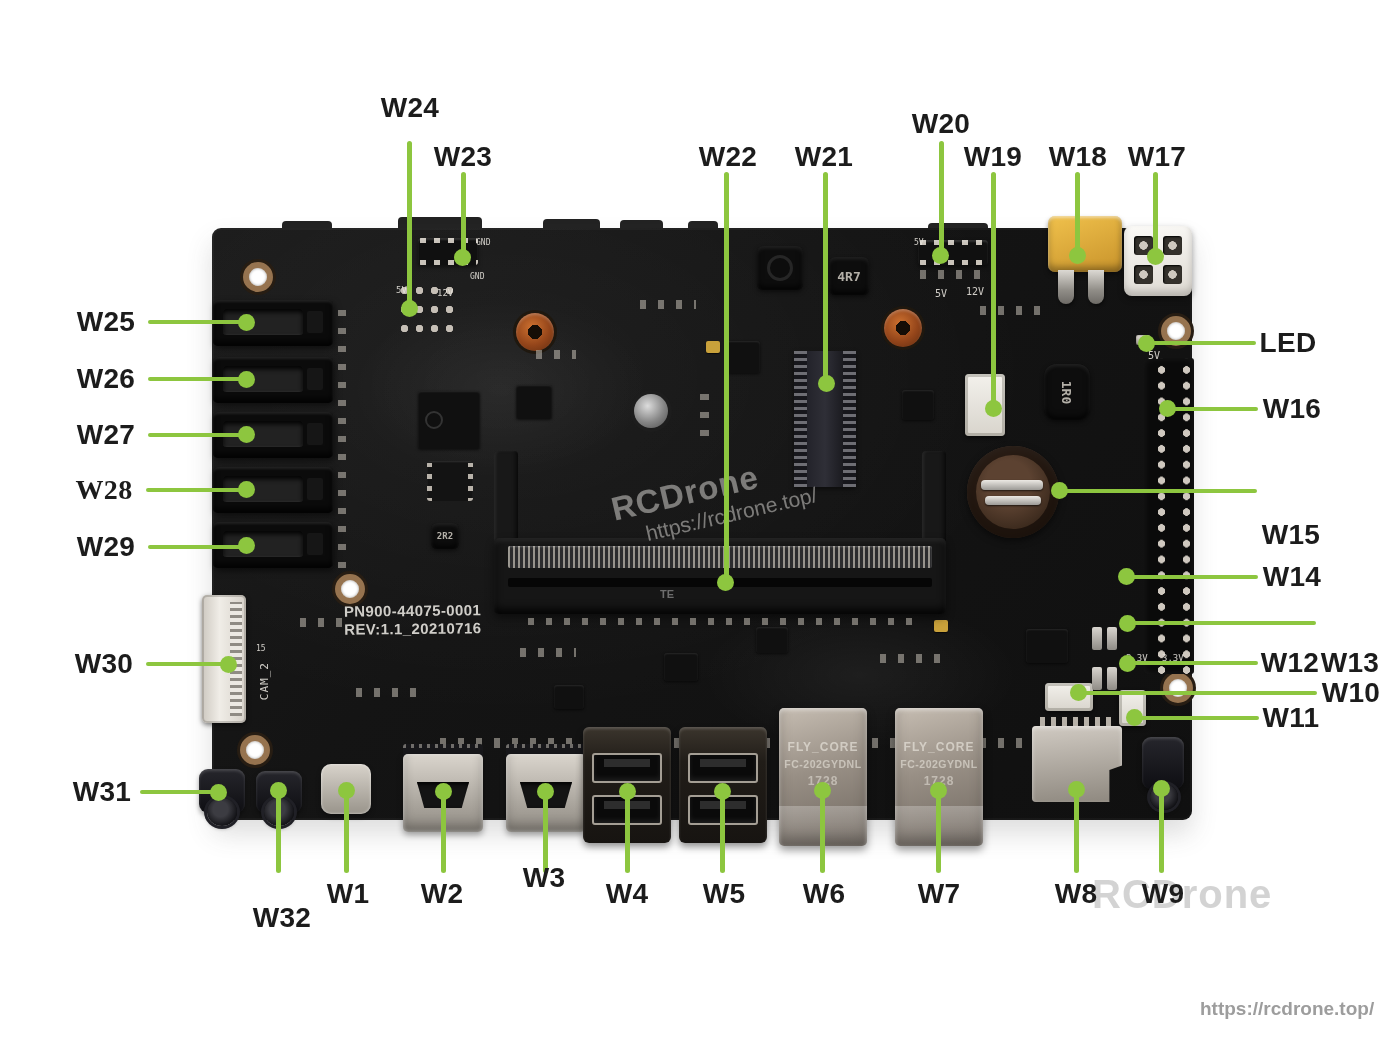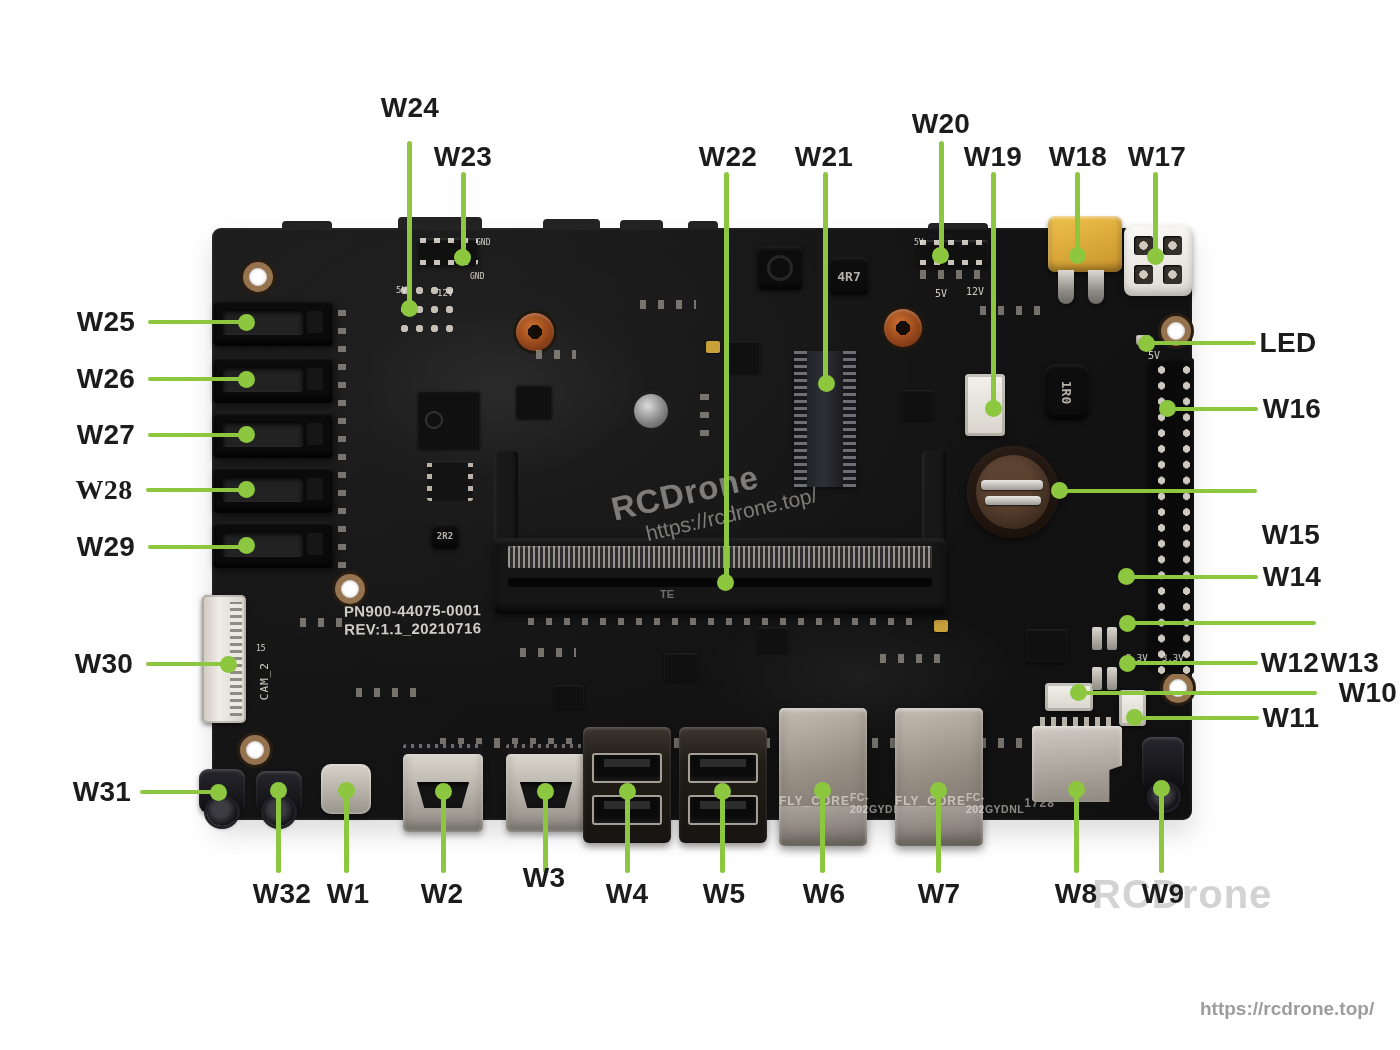--- a/index.html
+++ b/index.html
@@ -117,21 +117,21 @@
     clip-path:polygon(0 0,100% 0,86% 100%,14% 100%);box-shadow:inset 0 2px 4px #000;}
   .conn-topstrip{position:absolute;background-color:#17171a;border-radius:3px 3px 0 0;z-index:3;
     background-image:repeating-linear-gradient(90deg,rgba(200,195,186,.5) 0 3px,rgba(0,0,0,0) 3px 8px);
     background-size:100% 4px;background-repeat:no-repeat;background-position:0 0;}
   .usb2{position:absolute;background:linear-gradient(180deg,#3b352d,#211d18 30%,#171411);border-radius:6px;z-index:4;
     box-shadow:inset 0 2px 3px rgba(255,255,255,.18), 0 4px 7px rgba(0,0,0,.4);}
   .usb-port{position:absolute;left:9px;right:9px;height:30px;background-color:#0a0a0a;border:2px solid #a49e94;
     border-radius:3px;box-sizing:border-box;box-shadow:inset 0 -3px 5px rgba(255,255,255,.08);
     background-image:linear-gradient(#2d2d2d,#2d2d2d);background-size:70% 8px;background-position:50% 4px;background-repeat:no-repeat;}
   .rj45{position:absolute;width:88px;height:138px;border-radius:5px;z-index:4;box-sizing:border-box;
-    padding-top:48px;display:flex;flex-direction:row;align-items:center;
+    padding-top:32px;display:flex;flex-direction:column;align-items:center;
     background:linear-gradient(165deg,#c6bdb2 0%,#988f85 45%,#6f675f 100%);
     box-shadow:inset 0 2px 4px rgba(255,255,255,.5), inset 0 -9px 13px rgba(0,0,0,.25), 0 4px 8px rgba(0,0,0,.4);}
   .rj45-foot{position:absolute;left:0;right:0;bottom:0;height:40px;border-radius:0 0 5px 5px;
     background:linear-gradient(180deg,rgba(255,255,255,.25),rgba(255,255,255,.06));}
   .m1{font:700 12px "Liberation Sans",sans-serif;color:rgba(240,236,228,.6);letter-spacing:1px;}
   .m2{font:700 10.5px "Liberation Sans",sans-serif;color:rgba(240,236,228,.55);letter-spacing:.5px;margin-top:4px;}
   .m3{font:700 12px "Liberation Sans",sans-serif;color:rgba(240,236,228,.5);letter-spacing:1px;margin-top:4px;}
   .sdslot{position:absolute;background:linear-gradient(175deg,#d0cac2,#8e887f);border-radius:4px;z-index:4;
     clip-path:polygon(0 0,100% 0,100% 52%,86% 58%,86% 100%,0 100%);
     box-shadow:inset 0 2px 4px rgba(255,255,255,.5);}
@@ -414,27 +414,27 @@
     <div class="cdot" style="left: 1126px; top: 576px;"></div>
     <div class="clabel" style="left: 1292px; top: 577px;">W14</div>
     <div class="cline h" style="top: 621px; left: 1127px; width: 189px;"></div>
     <div class="cdot" style="left: 1127px; top: 623px;"></div>
     <div class="clabel" style="left: 1350px; top: 623px; margin-top: 40px;">W13</div>
     <div class="cline h" style="top: 661px; left: 1127px; width: 131px;"></div>
     <div class="cdot" style="left: 1127px; top: 663px;"></div>
     <div class="clabel" style="left: 1290px; top: 663px;">W12</div>
     <div class="cline h" style="top: 691px; left: 1078px; width: 239px;"></div>
     <div class="cdot" style="left: 1078px; top: 692px;"></div>
-    <div class="clabel" style="left: 1351px; top: 693px; margin-left: 17px;">W10</div>
+    <div class="clabel" style="left: 1351px; top: 693px;">W10</div>
     <div class="cline h" style="top: 716px; left: 1134px; width: 125px;"></div>
     <div class="cdot" style="left: 1134px; top: 717px;"></div>
     <div class="clabel" style="left: 1291px; top: 718px;">W11</div>
     <div class="cline v" style="left: 275.5px; top: 790px; height: 83px;"></div>
     <div class="cdot" style="left: 278px; top: 790px;"></div>
-    <div class="clabel" style="left: 282px; top: 894px; text-align: right;">W32</div>
+    <div class="clabel" style="left: 282px; top: 918px; text-align: right;">W32</div>
     <div class="cline v" style="left: 343.5px; top: 790px; height: 83px;"></div>
     <div class="cdot" style="left: 346px; top: 790px;"></div>
     <div class="clabel" style="left: 348px; top: 894px;">W1</div>
     <div class="cline v" style="left: 440.5px; top: 791px; height: 82px;"></div>
     <div class="cdot" style="left: 443px; top: 791px;"></div>
     <div class="clabel" style="left: 442px; top: 894px;">W2</div>
     <div class="cline v" style="left: 542.5px; top: 791px; height: 82px;"></div>
     <div class="cdot" style="left: 545px; top: 791px;"></div>
     <div class="clabel" style="left: 544px; top: 878px;">W3</div>
     <div class="cline v" style="left: 624.5px; top: 791px; height: 82px;"></div>

